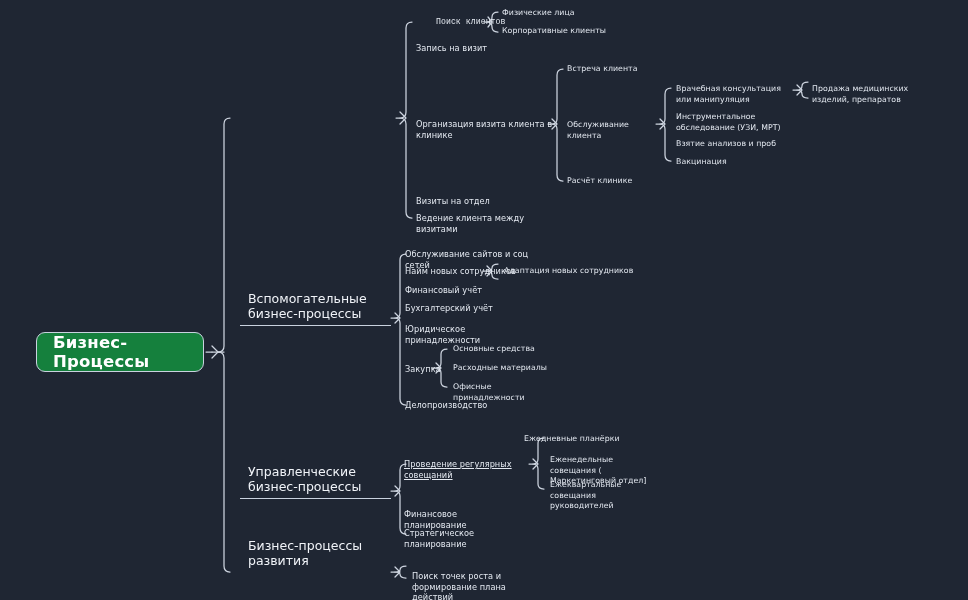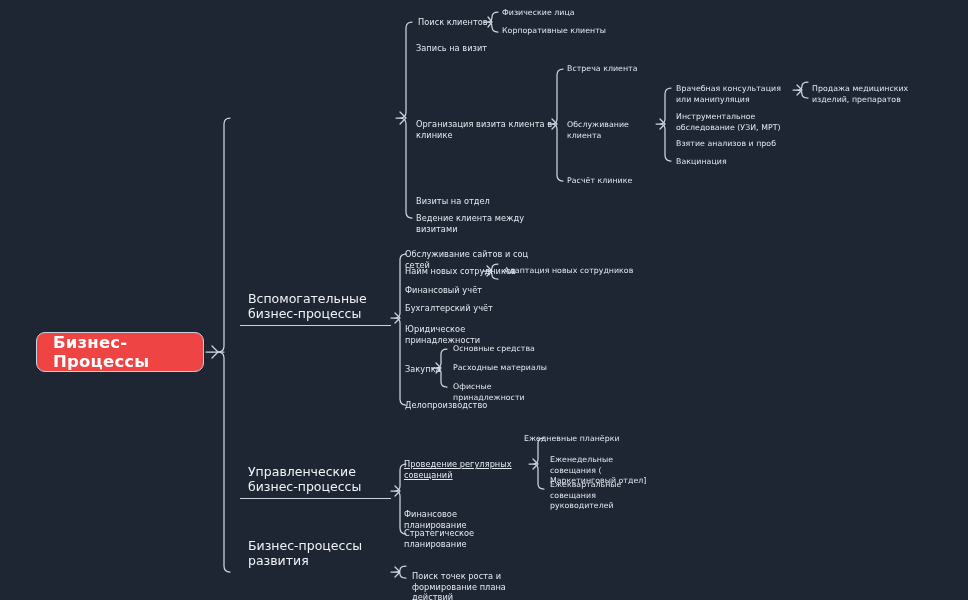--- a/index.html
+++ b/index.html
@@ -36,21 +36,21 @@
     stroke-linecap: round;
     stroke-linejoin: round;
   }
   .node {
     position: absolute;
     box-sizing: border-box;
   }
   .root-node {
     border: 1.6px solid #c9d2df;
     border-radius: 9px;
-    background: #ef4444;
+    background: #15803d;
     display: flex;
     align-items: center;
     justify-content: center;
     font-size: 16.5px;
     font-weight: bold;
     letter-spacing: 0.2px;
     color: #ffffff;
     padding: 0 16px;
   }
   .lvl1 {
@@ -152,21 +152,21 @@
   <div class="node lvl1" style="left:240px; top:461px; width:151px; height:38px;">
     <div class="lvl1-text">Управленческие бизнес-процессы</div>
     <div class="lvl1-rule"></div>
   </div>
 
   <div class="node lvl1" style="left:240px; top:550px; width:151px; height:22px;">
     <div class="lvl1-text">Бизнес-процессы развития</div>
     <div class="lvl1-rule"></div>
   </div>
 
-  <div class="node leaf l2" style="left:418px; top:17px; width:88px;">Поиск клиентов</div>
+  <div class="node leaf l2" style="left:436px; top:17px; width:88px;font-family:Liberation Mono, monospace;">Поиск клиентов</div>
   <div class="node leaf l2" style="left:416px; top:43px; width:86px;">Запись на визит</div>
   <div class="node leaf l2" style="left:416px; top:119px; width:142px;">Организация визита клиента в клинике</div>
   <div class="node leaf l2" style="left:416px; top:196px; width:96px;">Визиты на отдел</div>
   <div class="node leaf l2" style="left:416px; top:213px; width:140px;">Ведение клиента между визитами</div>
 
   <div class="node leaf l3" style="left:502px; top:8px; width:80px;">Физические лица</div>
   <div class="node leaf l3" style="left:502px; top:26px; width:106px;">Корпоративные клиенты</div>
 
   <div class="node leaf l3" style="left:567px; top:64px; width:82px;">Встреча клиента</div>
   <div class="node leaf l3" style="left:567px; top:120px; width:98px;">Обслуживание клиента</div>

